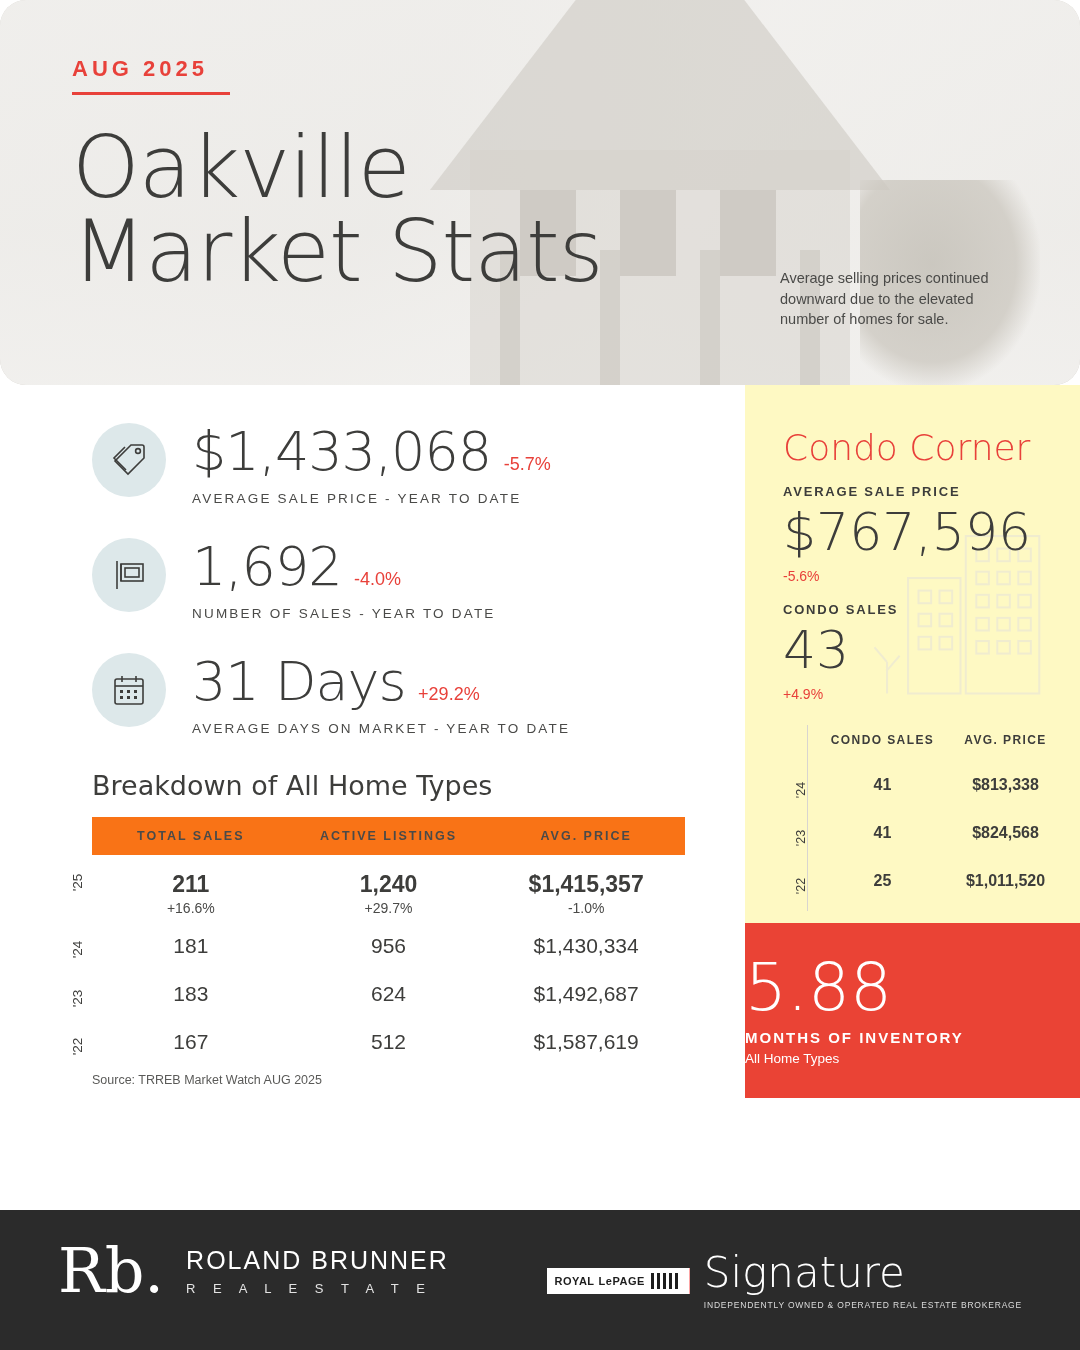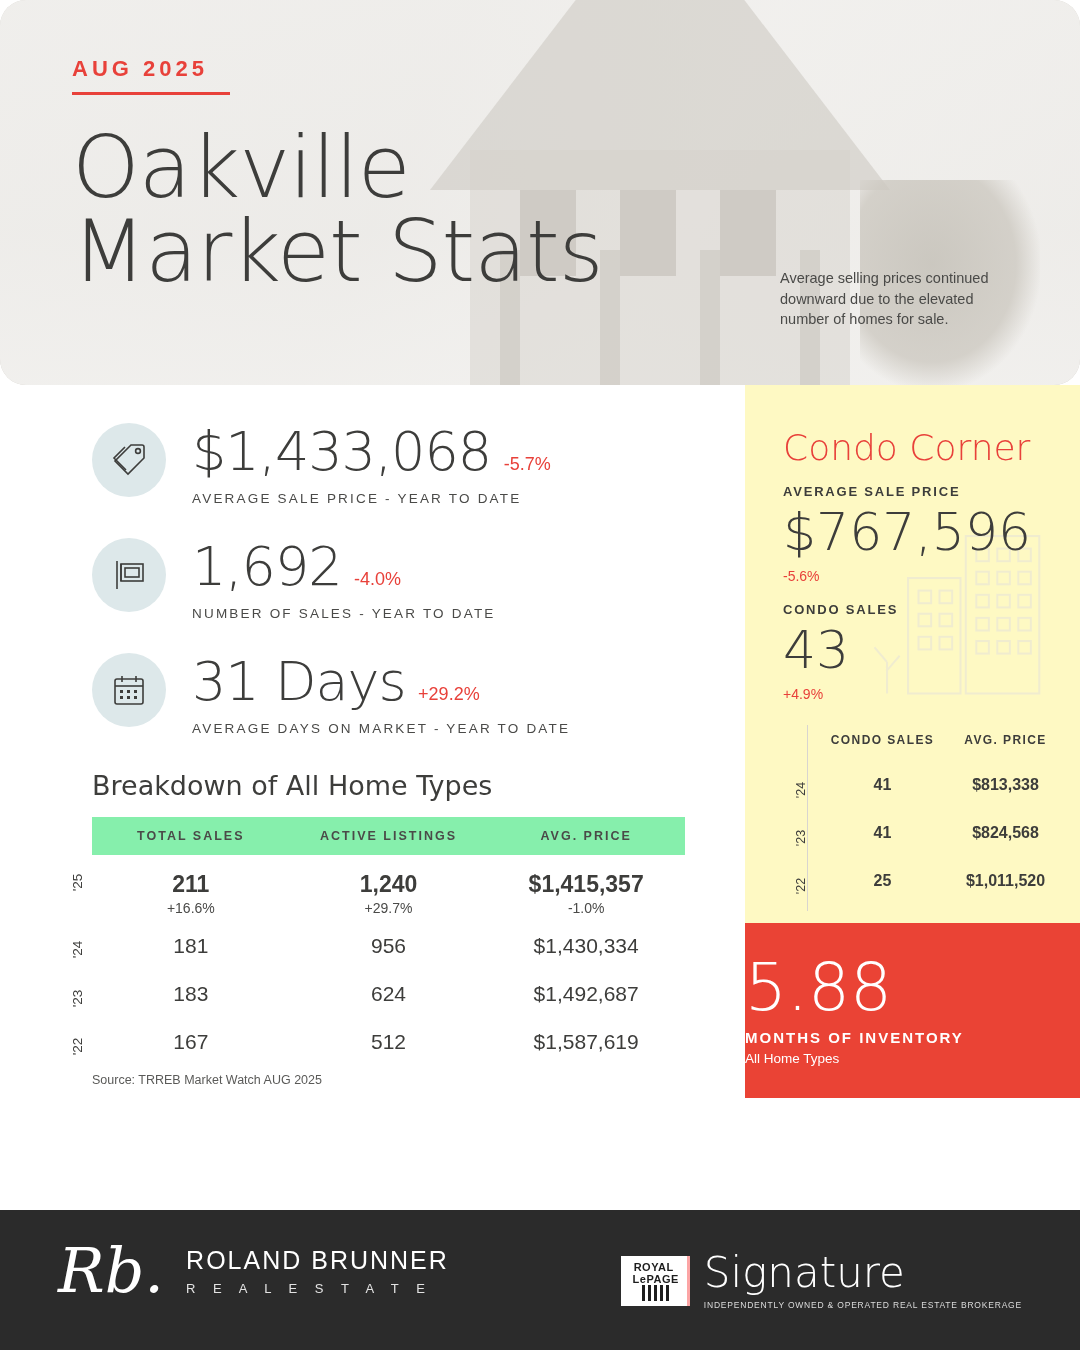--- a/index.html
+++ b/index.html
@@ -88,21 +88,21 @@
     margin-top: 12px; font-size: 13.5px; letter-spacing: 2.2px; color: #4a4a48; font-weight: 500;
   }
 
   .breakdown-title {
     position: absolute; left: 92px; top: 385px;
     font-family: "DejaVu Sans", sans-serif; font-weight: 400; font-size: 27px; color: #3d3d3b;
   }
 
   .table { position: absolute; left: 92px; top: 432px; width: 593px; }
   .thead {
-    display: grid; grid-template-columns: 1fr 1fr 1fr; background: #86efac; height: 38px;
+    display: grid; grid-template-columns: 1fr 1fr 1fr; background: #f97316; height: 38px;
   }
   .thead div {
     display: flex; align-items: center; justify-content: center;
     font-size: 12.5px; letter-spacing: 2px; color: #4a4a48; font-weight: bold;
   }
   .trow { display: grid; grid-template-columns: 1fr 1fr 1fr; }
   .trow div {
     display: flex; align-items: center; justify-content: center;
     font-size: 21px; color: #3d3d3b;
   }
@@ -168,30 +168,30 @@
   }
   .inv-label { margin-top: 8px; font-size: 15px; letter-spacing: 2px; font-weight: bold; }
   .inv-sub { margin-top: 5px; font-size: 13.5px; }
 
   
   .footer {
     position: absolute; left: 0; top: 1210px; width: 1080px; height: 140px; background: #2b2b2b;
   }
   .brand { position: absolute; left: 58px; top: 30px; display: flex; align-items: center; }
   .brand-mark {
-    font-family: "DejaVu Serif", serif; font-style: italic; color: #fff; font-size: 62px; line-height: 1;
+    font-family: "DejaVu Serif", serif; color: #fff; font-size: 62px; line-height: 1;
   }
   .brand-text { margin-left: 22px; color: #fff; }
   .brand-name { font-size: 25px; letter-spacing: 2px; }
   .brand-sub { font-size: 13px; letter-spacing: 7px; margin-top: 6px; color: #e3e3e3; }
 
   .rlp { position: absolute; right: 58px; top: 42px; display: flex; align-items: center; }
   .rlp-badge {
     background: #fff; color: #1d1d1d; font-size: 11px; font-weight: bold; letter-spacing: .5px;
-    padding: 5px 8px; display: flex; align-items: center; border-right: 3px solid #fca5a5; flex-direction: column;
+    padding: 5px 8px; display: flex; align-items: center; border-right: 1px solid #fca5a5;
   }
   .rlp-stripes { width: 30px; height: 16px; margin-left: 6px;
     background: repeating-linear-gradient(90deg, #1d1d1d 0 3px, #fff 3px 6px); }
   .rlp-right { margin-left: 14px; color: #fff; }
   .rlp-sig { font-family: "DejaVu Sans", sans-serif; font-weight: 300; font-size: 42px; line-height: 1; }
   .rlp-fine { font-size: 8.5px; letter-spacing: .8px; margin-top: 6px; color: #dcdcdc; }
 </style>
 </head>
 <body>
 

